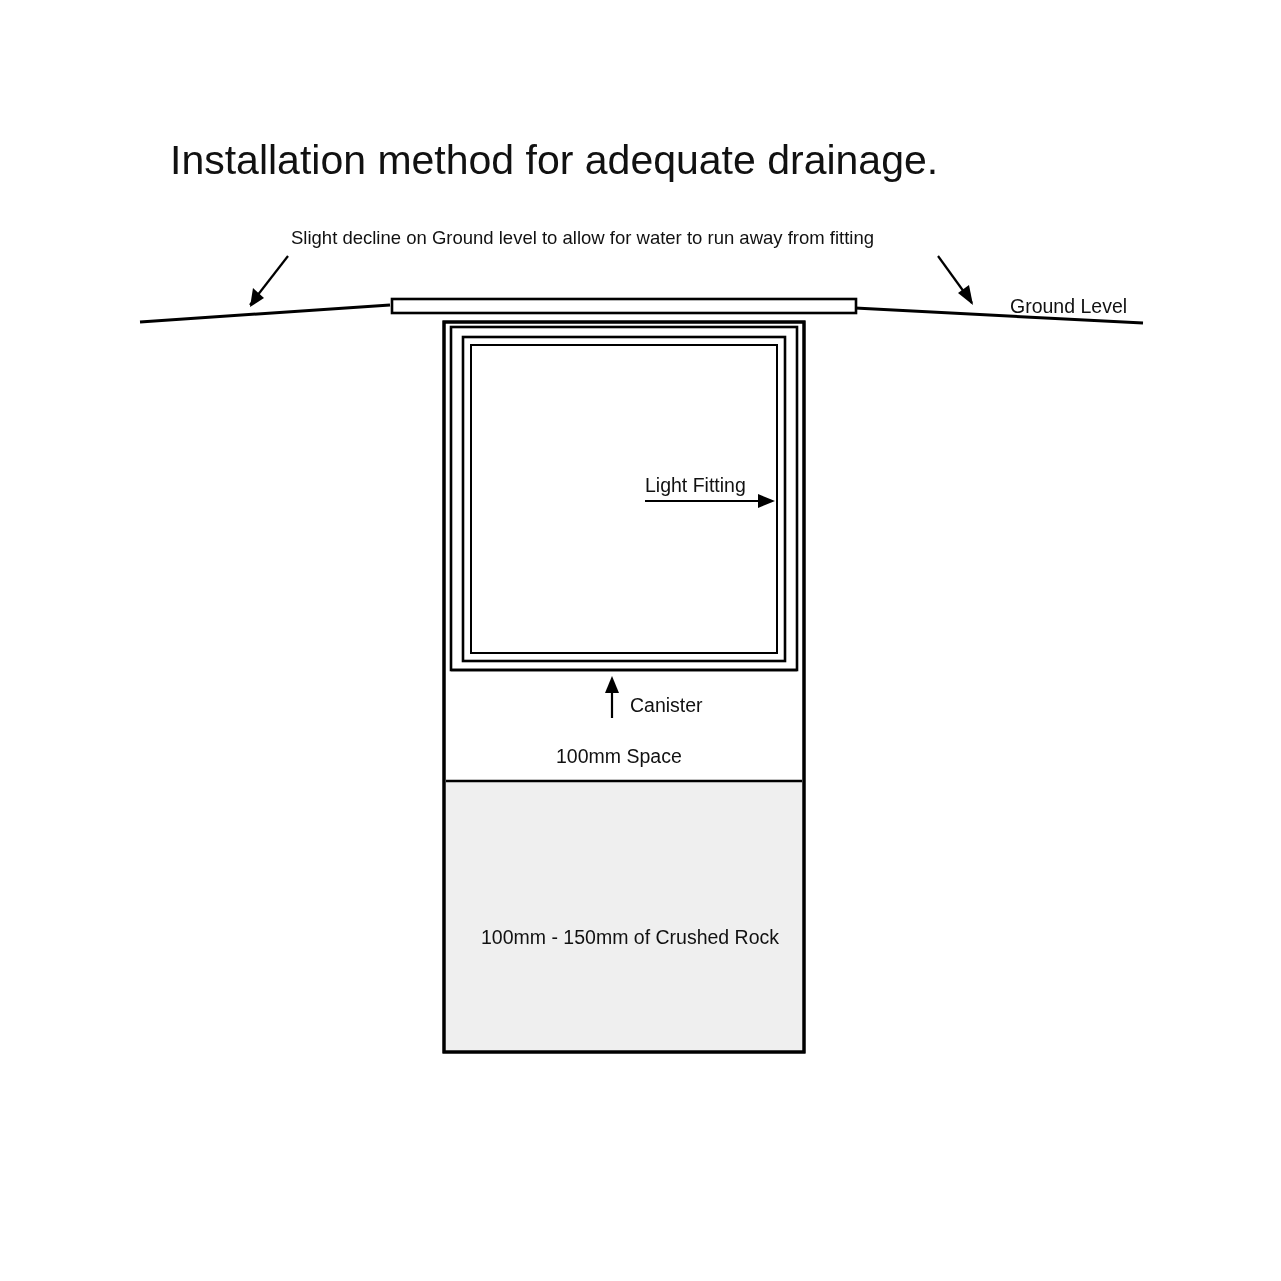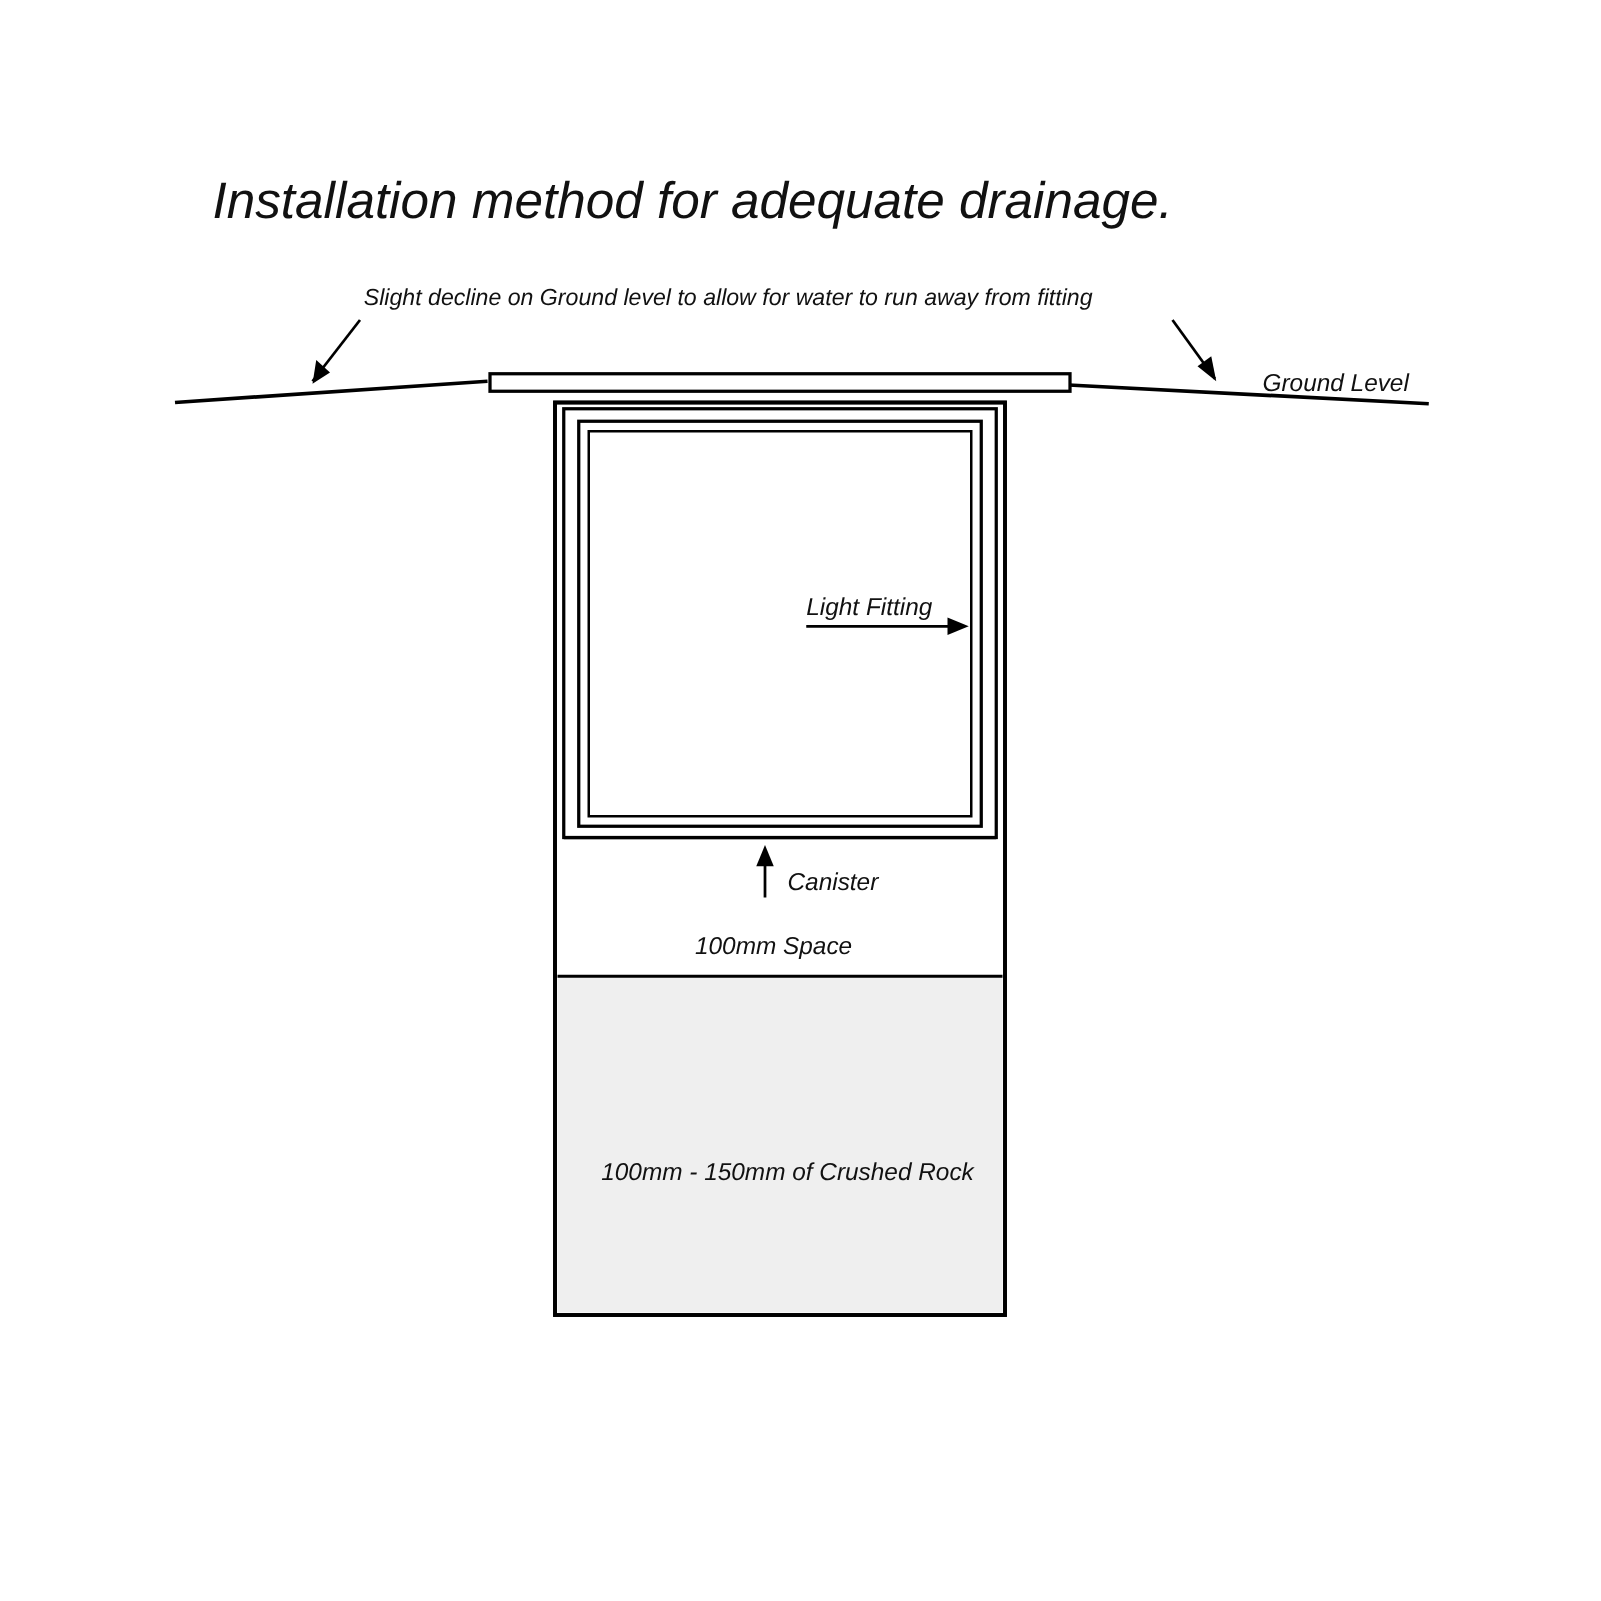--- a/index.html
+++ b/index.html
@@ -11,21 +11,20 @@
     width: 1281px;
     height: 1281px;
     font-family: "Liberation Sans", sans-serif;
     color: #1a1a1a;
     overflow: hidden;
   }
   #diagram-root {
     position: relative;
     width: 1281px;
     height: 1281px;
-    font-style: italic;
   }
   svg.figure {
     position: absolute;
     top: 0;
     left: 0;
     width: 1281px;
     height: 1281px;
   }
   .title-text {
     font-size: 41px;

